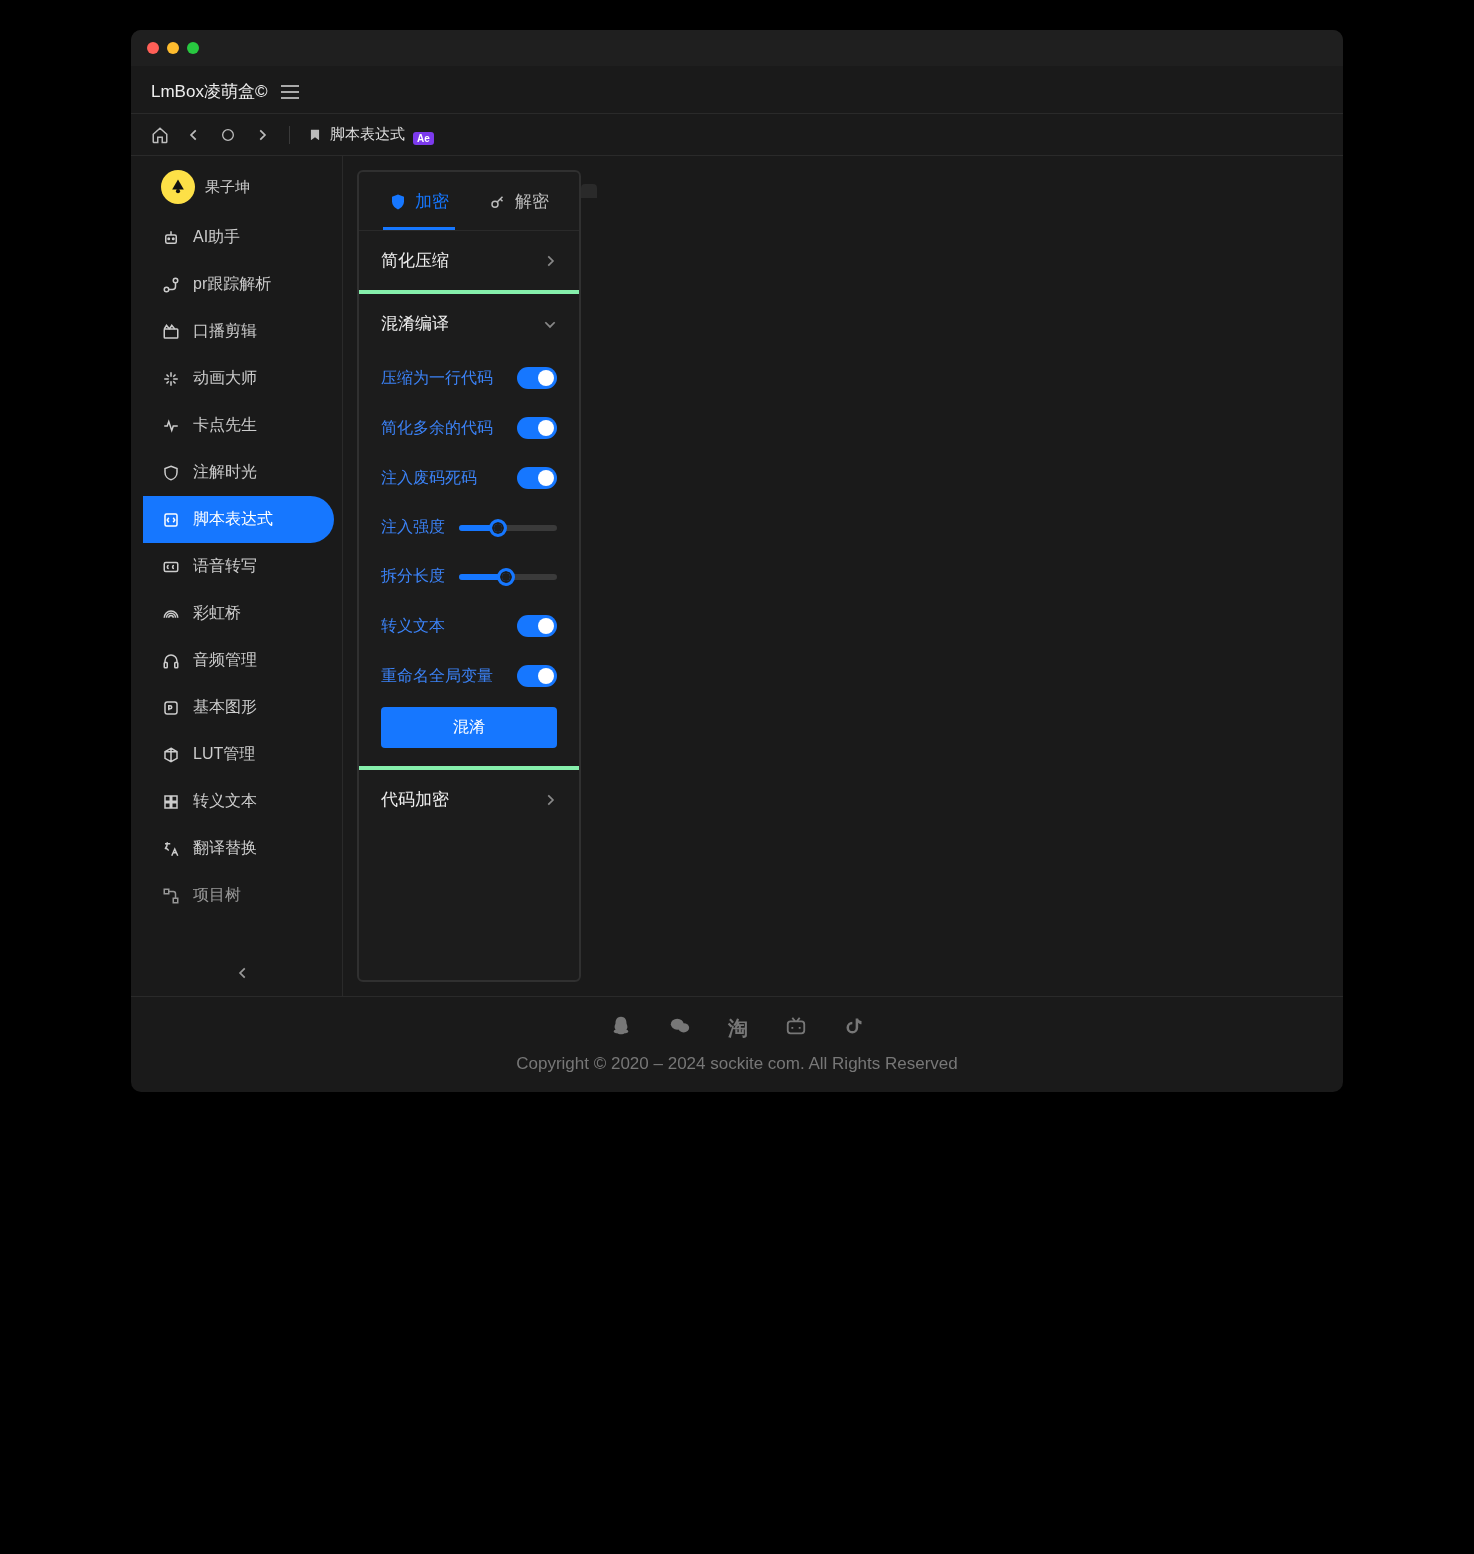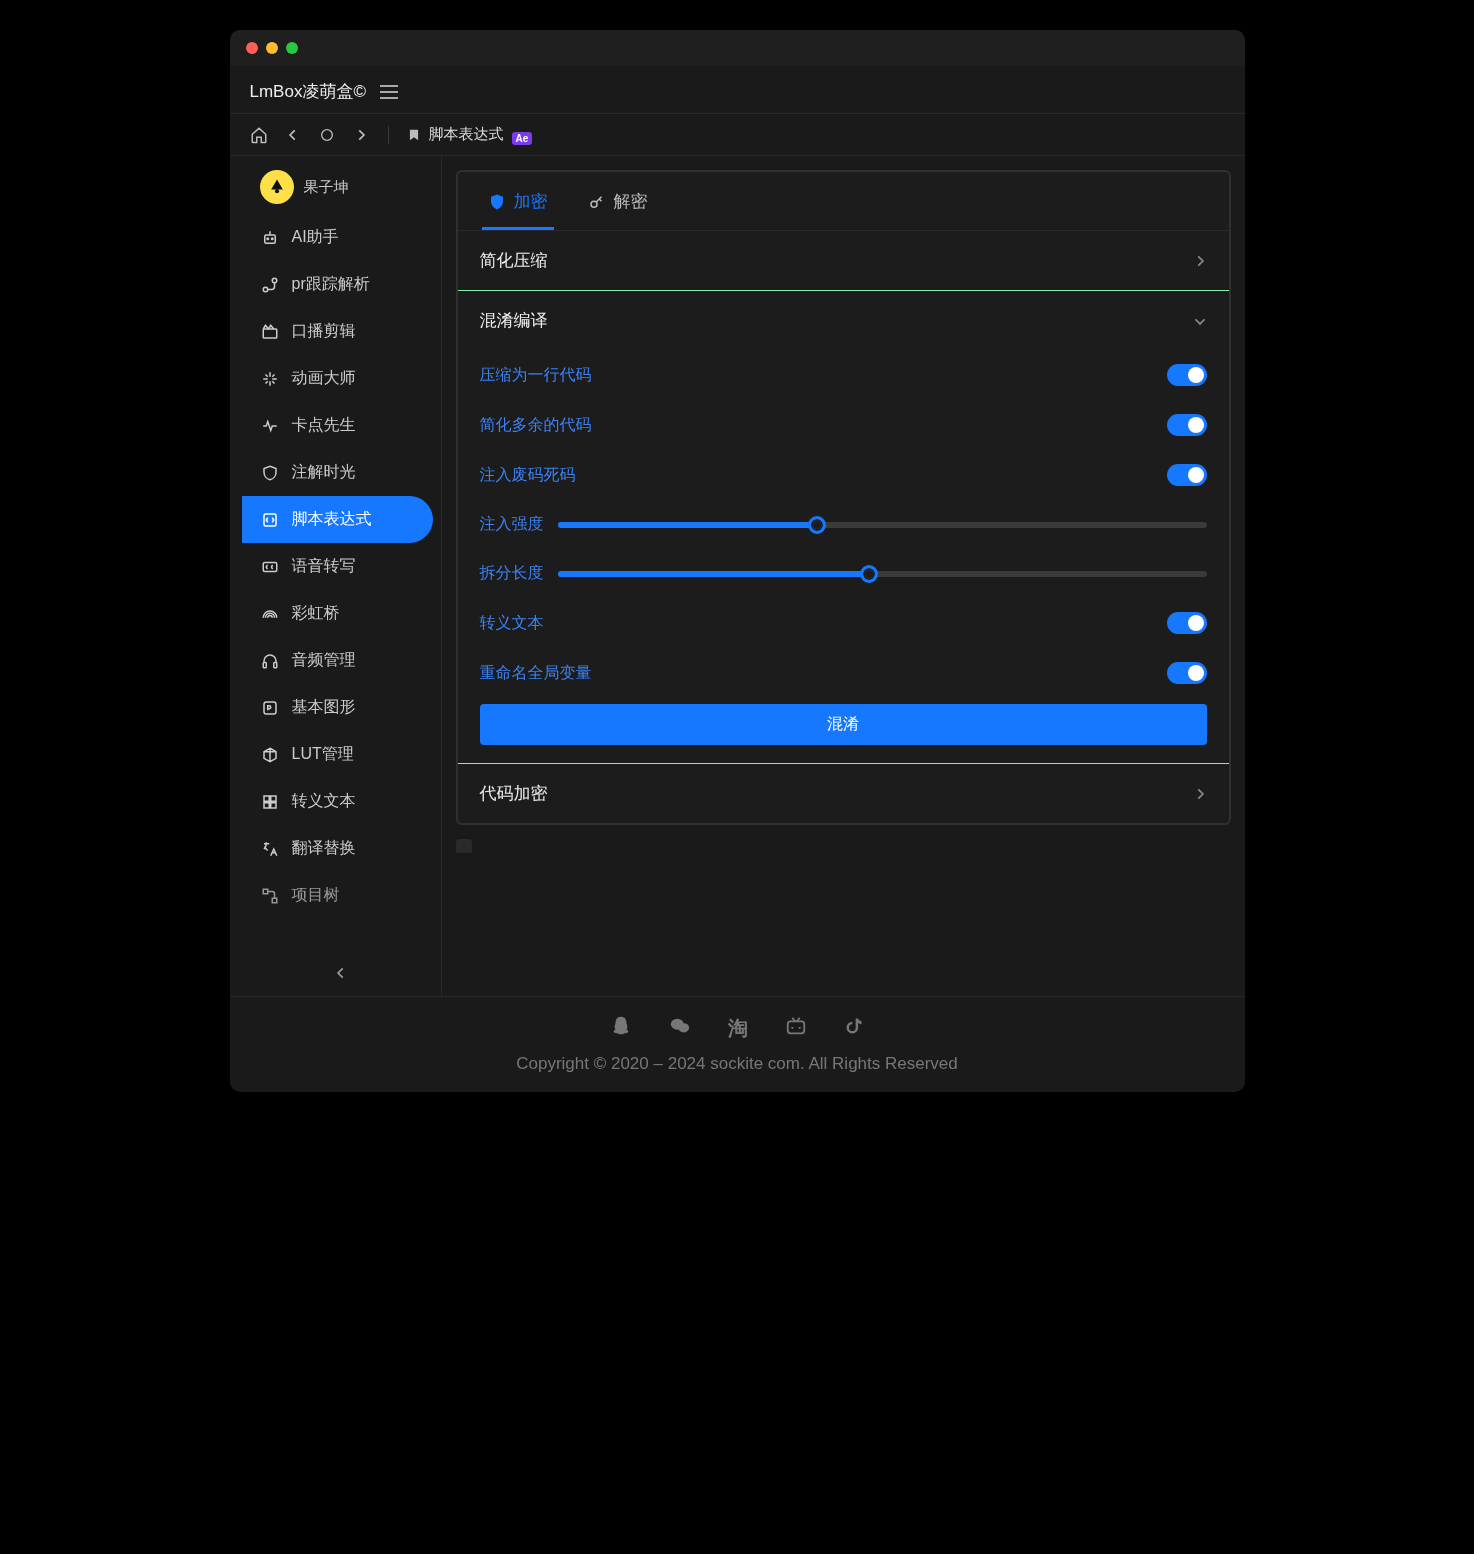--- a/index.html
+++ b/index.html
@@ -5,21 +5,21 @@
 * { margin: 0; padding: 0; box-sizing: border-box; }
 body {
   background: #000;
   font-family: -apple-system, BlinkMacSystemFont, "Segoe UI", sans-serif;
   display: flex;
   justify-content: center;
   align-items: flex-start;
   padding: 30px;
 }
 .window {
-  width: 1015px;
+  width: 1212px;
   background: #1a1a1a;
   border-radius: 10px;
   overflow: hidden;
   box-shadow: 0 20px 60px rgba(0,0,0,0.5);
 }
 .titlebar {
   height: 36px;
   background: #1f1f1f;
   display: flex;
   align-items: center;
@@ -102,21 +102,21 @@
   color:#fff;
   font-weight:500;
 }
 .sidebar-item .s-icon { width:20px; display:flex; justify-content:center; color:inherit; }
 .sidebar-collapse { padding:16px; display:flex; justify-content:center; color:#999; }
 .main {
   flex:1;
   padding: 14px;
   overflow-y:auto;
   display:flex;
-  flex-direction:column;
+  flex-direction:row;
 }
 .panel {
   border: 2px solid #303030;
   border-radius: 6px;
   background: #1c1c1c;
   flex-shrink:0;
 }
 .tabs {
   display:flex;
   align-items:center;
@@ -129,21 +129,21 @@
   align-items:center;
   gap:8px;
   padding: 18px 6px 14px 6px;
   color:#bbb;
   font-size:17px;
   cursor:pointer;
   border-bottom: 3px solid transparent;
 }
 .tab.active { color:#1677ff; border-bottom-color:#1677ff; }
 .section {
-  border-bottom: 1px solid #86efac;
+  border-bottom: 4px solid #86efac;
 }
 .section-head {
   display:flex;
   align-items:center;
   justify-content:space-between;
   padding: 18px 22px;
   color:#eee;
   font-size:17px;
   font-weight:500;
   cursor:pointer;

